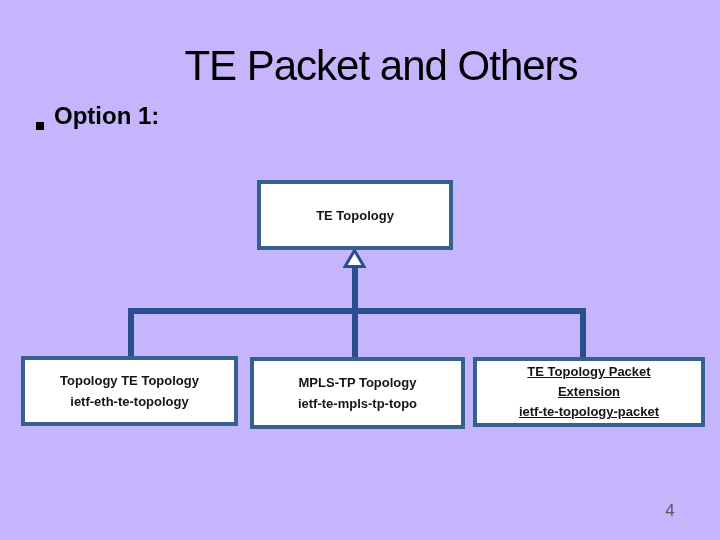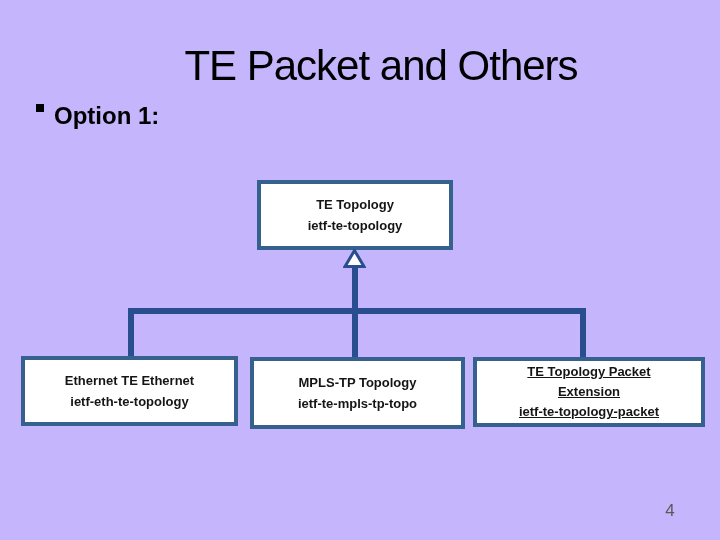--- a/index.html
+++ b/index.html
@@ -24,21 +24,21 @@
     letter-spacing: -1px;
     color: var(--title-text, #000000);
     font-family: "Liberation Sans", sans-serif;
   }
 
   
   .bullet-row {
     position: absolute;
     left: 36px; top: 102px;
     display: flex;
-    align-items: flex-start;
+    align-items: flex-end;
     gap: 10px;
   }
   .bullet-square {
     width: 8px; height: 8px;
     background: var(--title-text, #000000);
     flex: 0 0 auto;
     margin-top: 2px;
   }
   .bullet-text {
     font-size: 24px;
@@ -114,25 +114,24 @@
   <div class="connector conn-horizontal"></div>
   <div class="connector conn-left-drop"></div>
   <div class="connector conn-right-drop"></div>
 
   <svg class="arrowhead" viewBox="0 0 23 19">
     <polygon points="11.5,1.5 2,17.5 21,17.5" fill="#ffffff" stroke="#284E90" stroke-width="3"></polygon>
   </svg>
 
   <div class="node node-root">
     <span>TE Topology</span>
-    <span>ietf-te-topology</span>
   </div>
 
   <div class="node node-left">
-    <span>Ethernet TE Ethernet</span>
+    <span>Topology TE Topology</span>
     <span>ietf-eth-te-topology</span>
   </div>
 
   <div class="node node-middle">
     <span>MPLS-TP Topology</span>
     <span>ietf-te-mpls-tp-topo</span>
   </div>
 
   <div class="node node-right">
     <span>TE Topology Packet</span>

